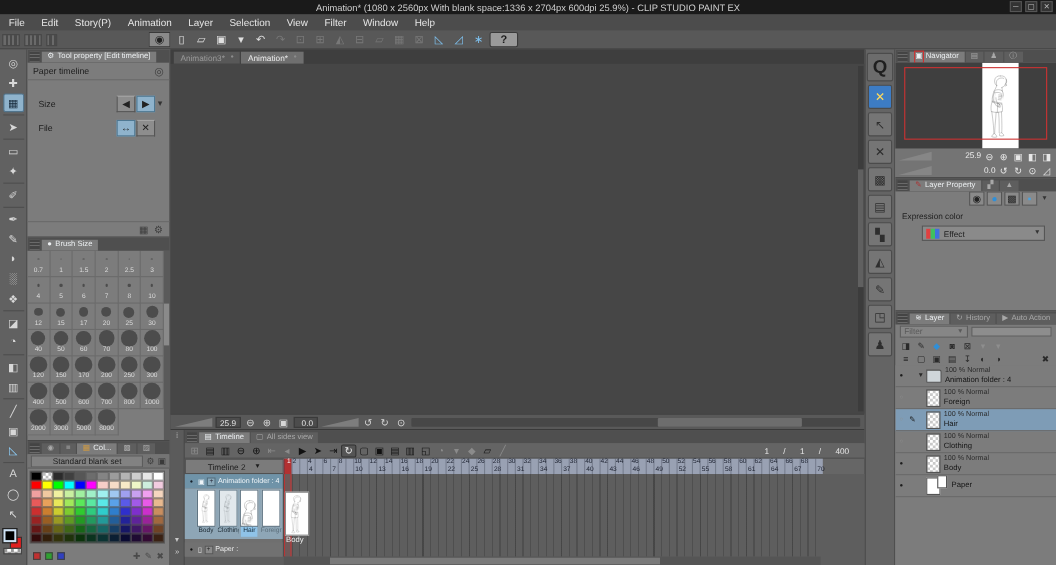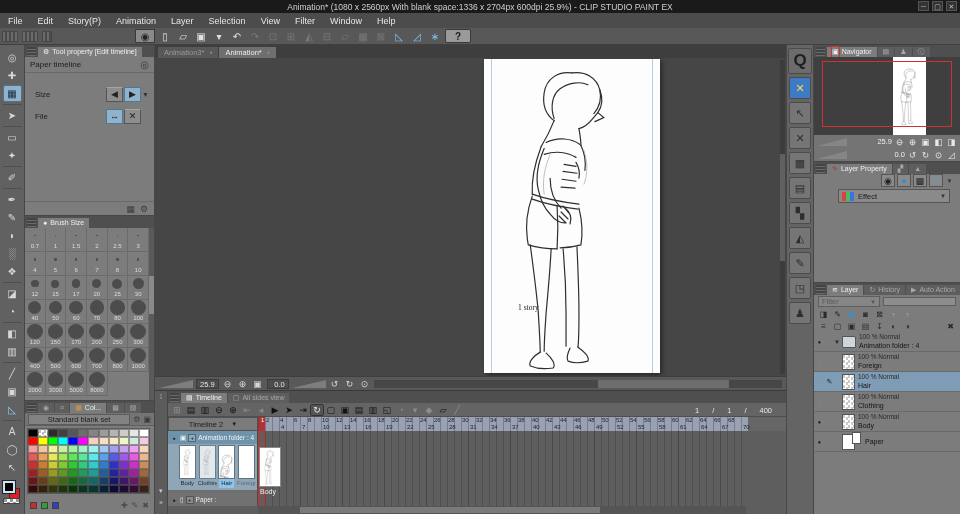--- a/index.html
+++ b/index.html
@@ -707,28 +707,20 @@
             <span>Animation3*</span>
             <span class="tabdot">●</span>
           </span>
           <span class="ctab active">
             <span>Animation*</span>
             <span class="tabdot">●</span>
           </span>
         </div>
 
       <div class="canvas">
-        <div class="page">
-          <span class="guide" style="left:7px"></span>
-          <span class="guide" style="right:7px"></span>
-          <svg viewBox="0 0 176 316" style="position:absolute;inset:0;width:100%;height:100%">
-            <use href="#figure-art"></use>
-          </svg>
-          <span class="annotation">1 story</span>
-        </div>
         <div class="canvas-vscroll">
           <span class="thumb"></span>
         </div>
       </div>
 
       <div class="statusbar">
         <span class="ramp"></span>
         <span class="sb-val">25.9</span>
         <span class="sb-ic">⊖</span>
         <span class="sb-ic">⊕</span>
@@ -1105,20 +1097,21 @@
               <span class="ticon">▲</span>
             </span>
         </div>
         <div class="fx-row">
           <span class="fx">◉</span>
           <span class="fx" style="color:#2f8fd8">●</span>
           <span class="fx">▩</span>
           <span class="fx" style="color:#4aa3e0">▪</span>
           <span class="fx dd">▼</span>
         </div>
+        <div class="lp-label">Expression color</div>
         <div class="expr-dd">
           <span class="stripe">
               <i style="background:#e04040"></i>
               <i style="background:#40c060"></i>
               <i style="background:#4070e0"></i>
             </span>
           <span>Effect</span>
           <span class="dd">▼</span>
         </div>
       </div>

